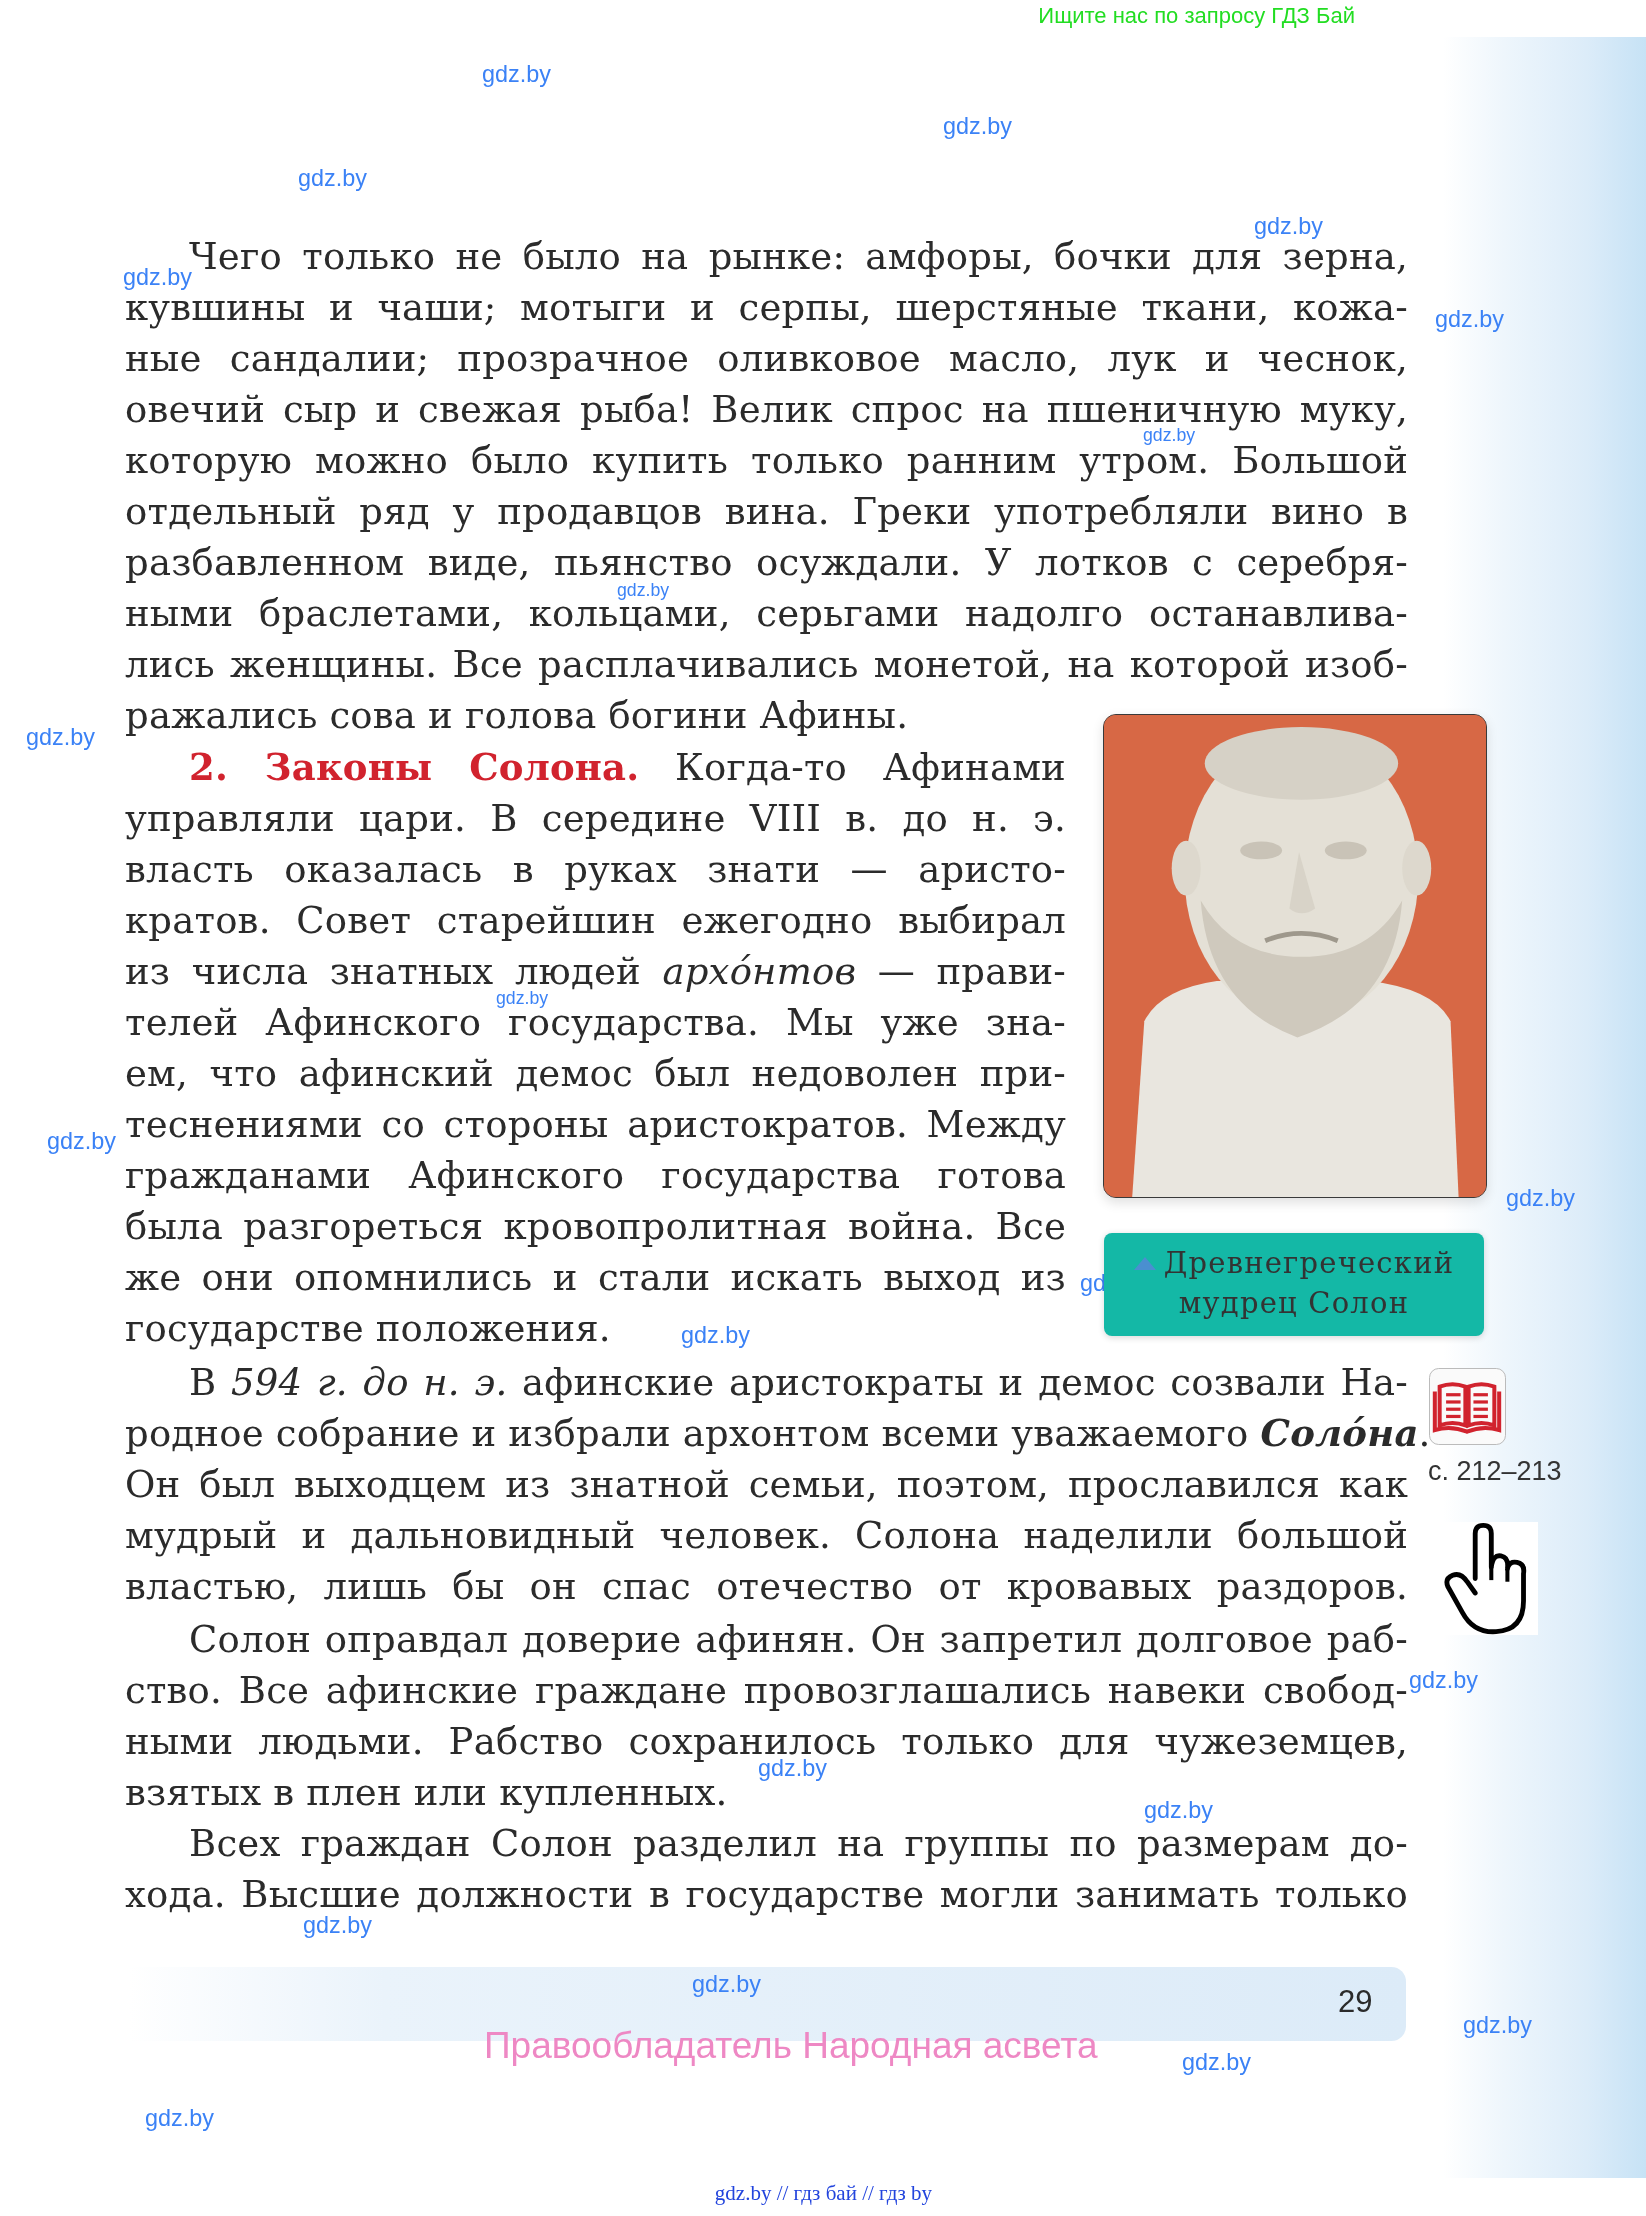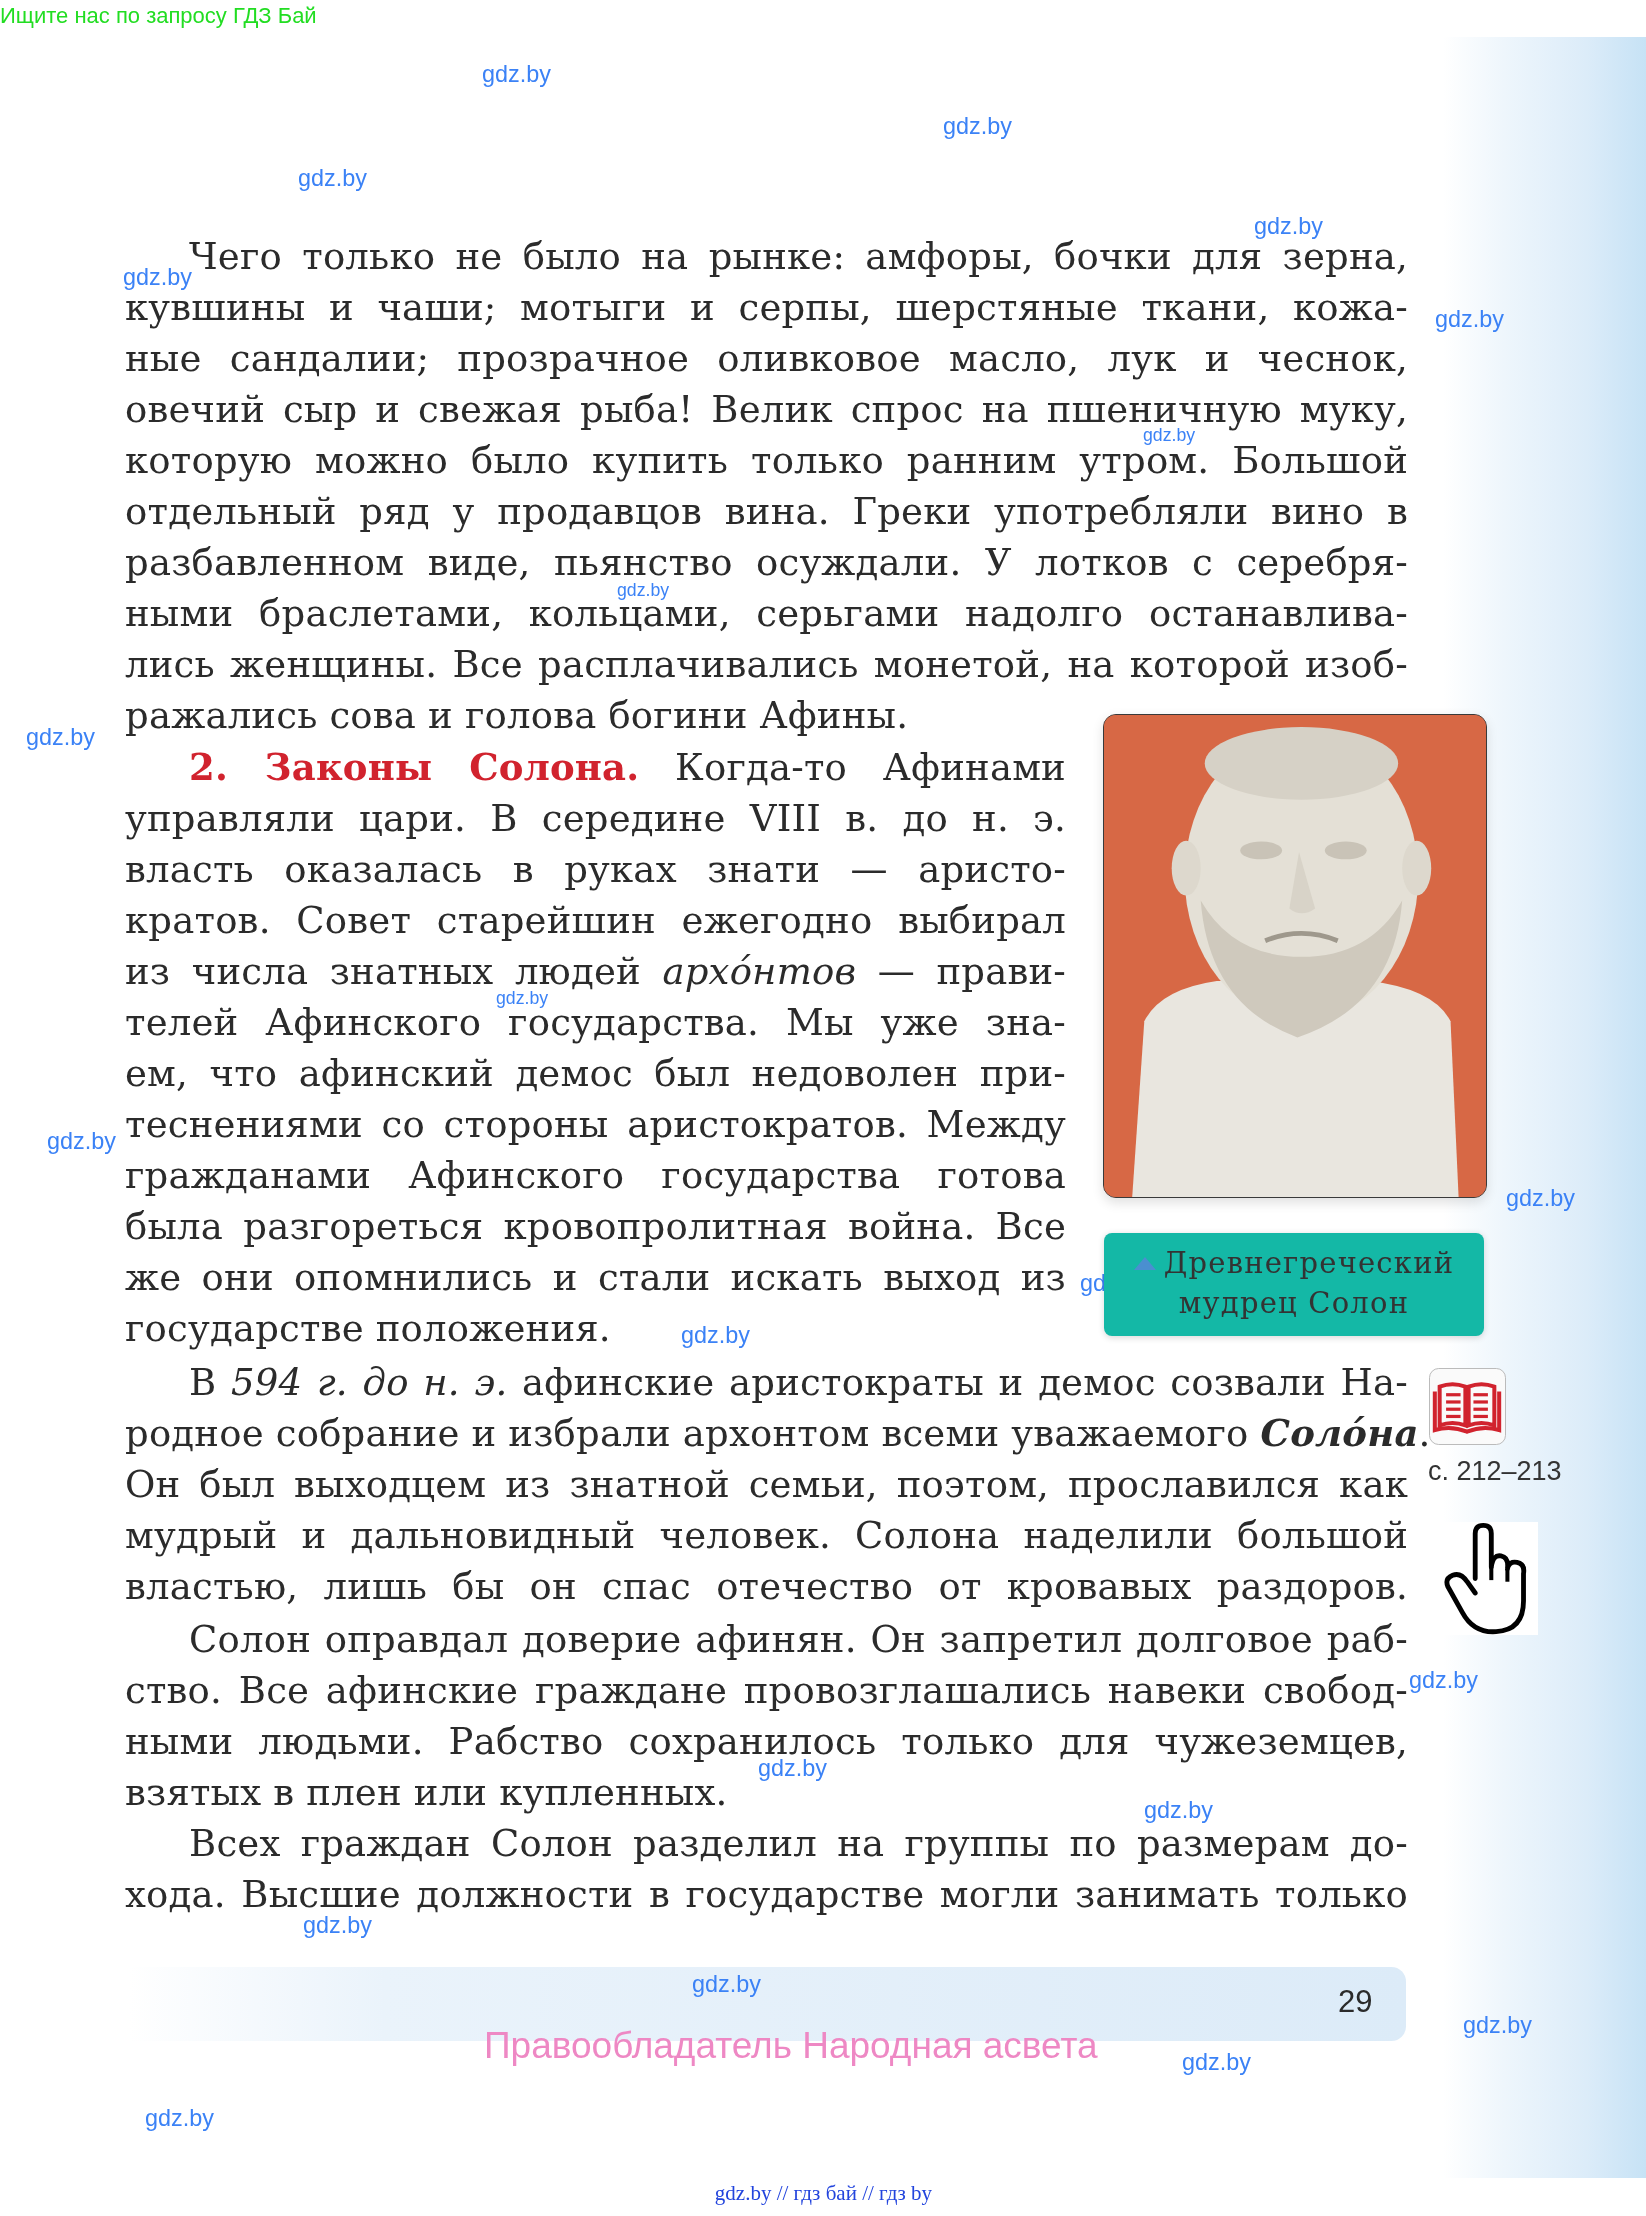--- a/index.html
+++ b/index.html
@@ -7,21 +7,21 @@
     width:1647px; height:2216px; position:relative; overflow:hidden;
     background:#ffffff;
     font-family:"DejaVu Serif", serif;
     color:#2b2b2b;
   }
   .side-gradient {
     position:absolute; left:1443px; top:37px; width:204px; height:2141px;
     background:linear-gradient(to right, #ffffff 0%, #eef6fc 30%, #dcecf9 70%, #c6e2f5 100%);
   }
   .top-banner {
-    position:absolute; top:3.2px; left:0; width:1355px; text-align:left;
+    position:absolute; top:3.2px; left:0; width:1355px; text-align:right;
     font-family:"Liberation Sans", sans-serif; font-size:22px; color:#22dd22;
   }
   .wm {
     position:absolute; font-family:"Liberation Sans", sans-serif;
     font-size:23.4px; color:#3b82f6; white-space:nowrap;
   }
   .wm.small { font-size:17.7px; }
   .body-text {
     position:absolute; left:125px; font-size:37px; line-height:51px;
     letter-spacing:0.2px; color:#2b2b2b; white-space:nowrap;

